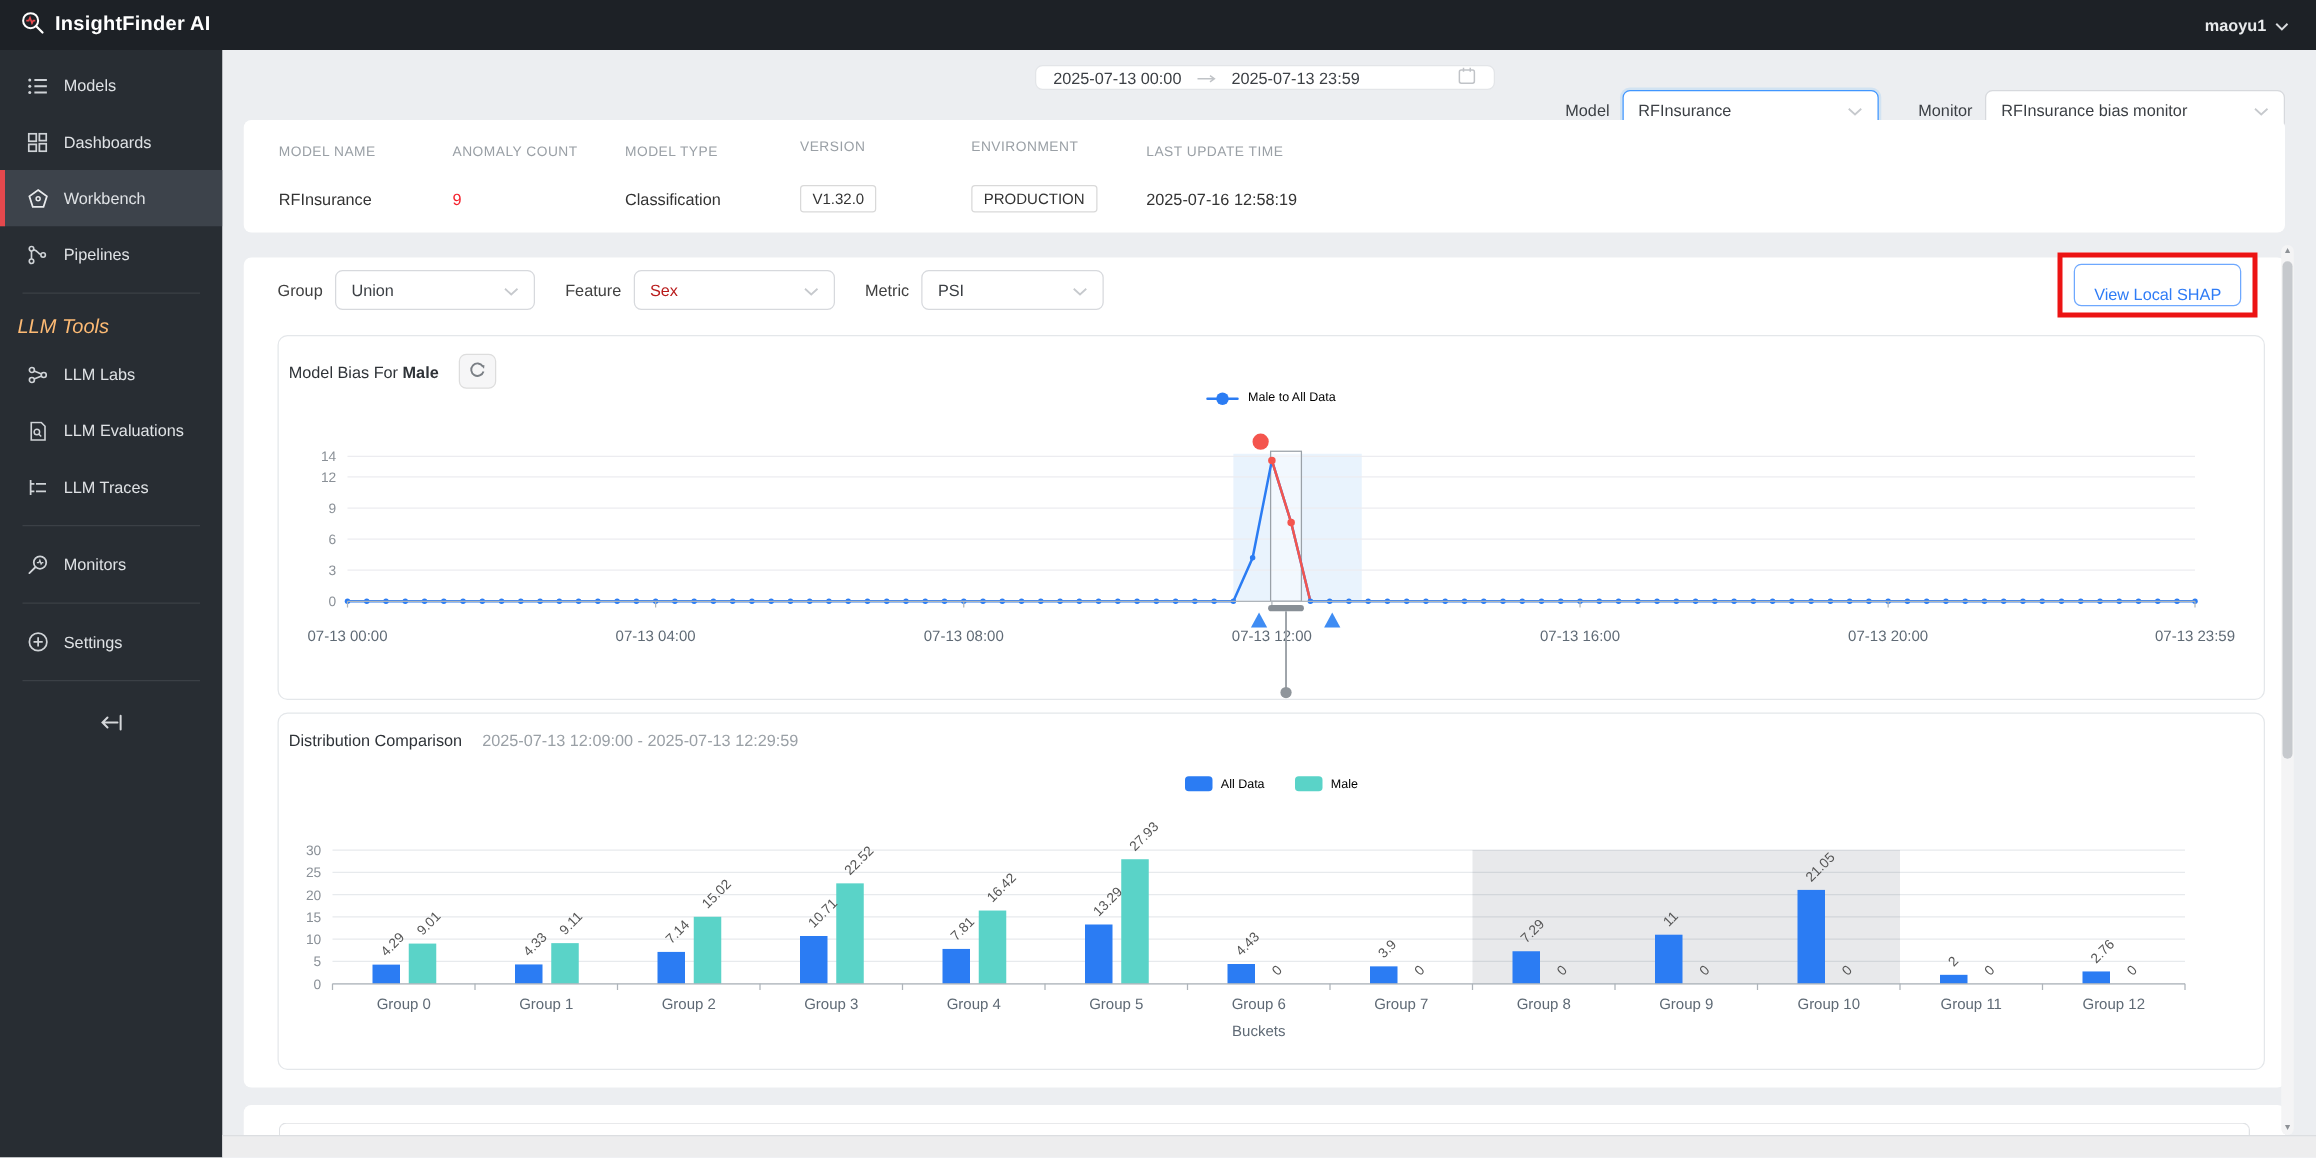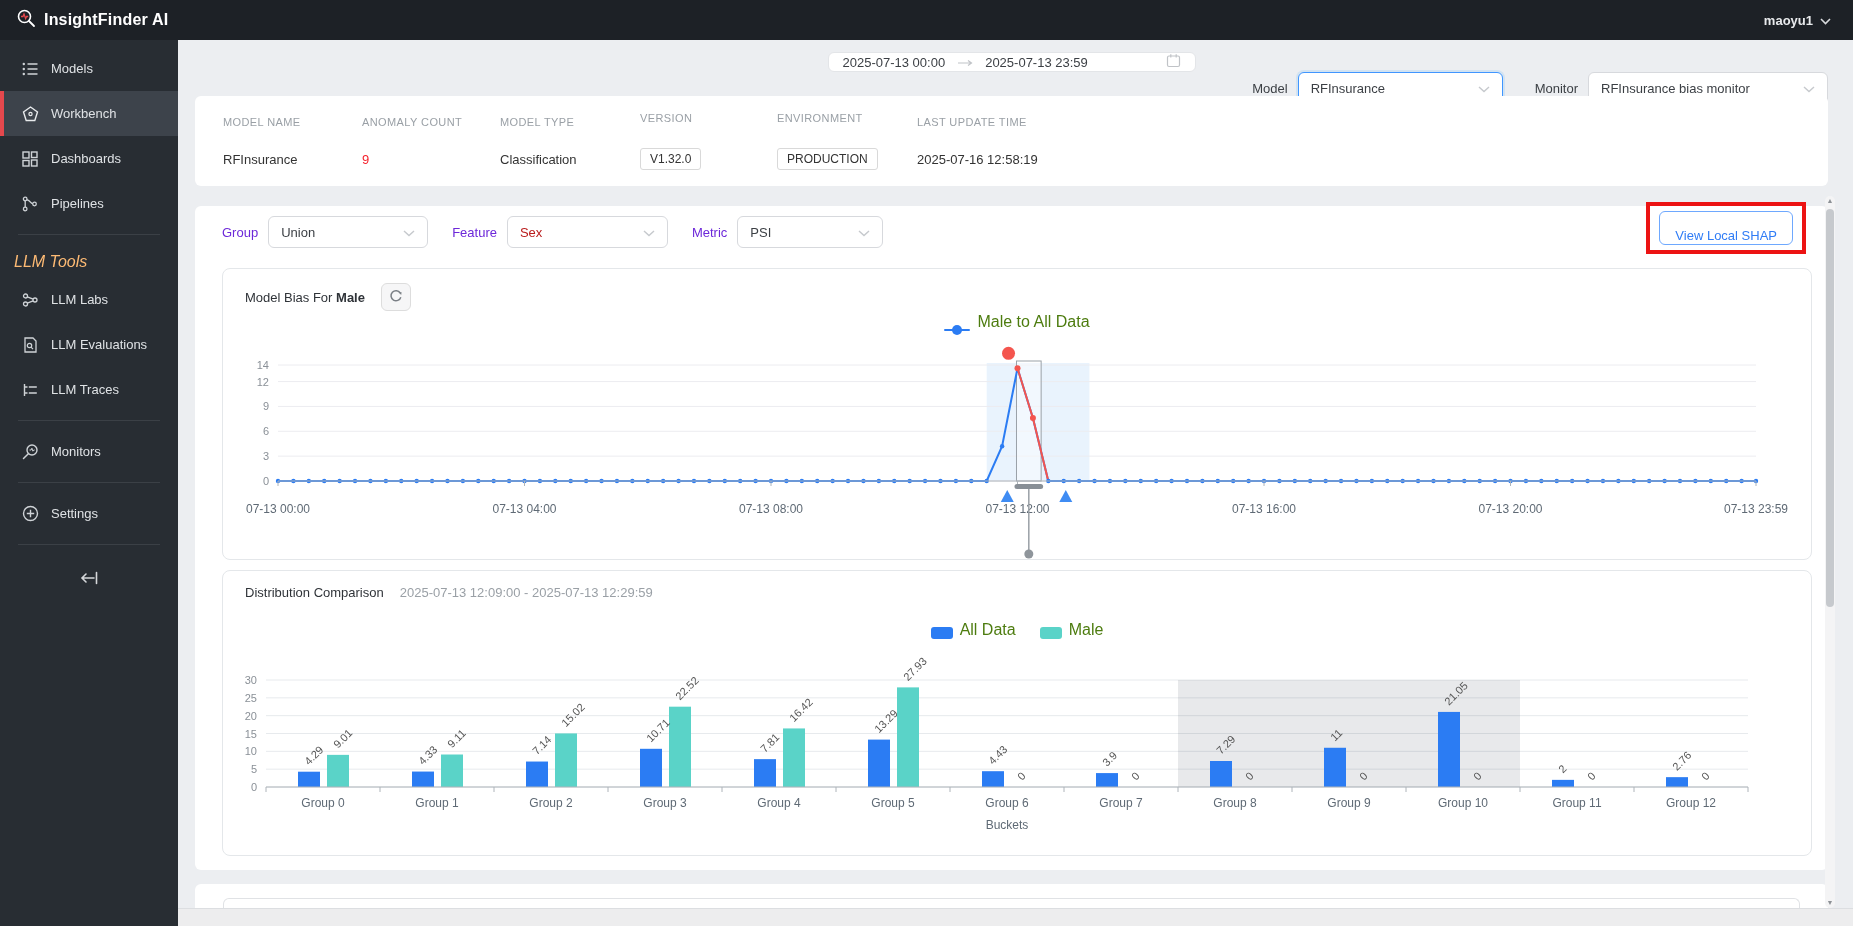--- a/index.html
+++ b/index.html
@@ -45,42 +45,42 @@
   .info-col { display:flex; flex-direction:column; gap:24px; }
   .info-label { font-size:11px; color:#9aa0a6; letter-spacing:.4px; }
   .info-value { font-size:13px; color:#333; }
   .info-value.red { color:#f5222d; }
   .boxed { display:inline-block; border:1px solid #d9d9d9; border-radius:3px; padding:3px 9px; font-size:12px; width:max-content; }
   .w1{width:139px}.w2{width:138px}.w3{width:140px}.w4{width:137px}.w5{width:140px}.w6{width:220px}
 
   
   .panel { position:absolute; left:17px; right:25px; top:166px; height:664px; background:#fff; border-radius:6px; }
   .controls-row { position:relative; height:52px; display:flex; align-items:center; padding:0 22px 0 27px; }
-  .ctl-label { margin-right:10px; color:#6d28d9; }
+  .ctl-label { margin-right:10px; color:#404040; }
   .sel-group { width:160px; margin-right:24px; }
   .sel-feature { width:161px; margin-right:24px; }
   .sel-feature .sel-text { color:#b91c1c; }
   .sel-metric { width:146px; }
   .shap-wrap { margin-left:auto; border:4px solid #ec1313; padding:5px 9px; position:relative; top:-4px; background:#fff; }
   .shap-btn { height:28px; padding:16px 15px; background:#fff; border:1px solid #6ea8fe; border-radius:6px;
               color:#2f7cf6; font-size:13px; cursor:pointer; font-family:"Liberation Sans",sans-serif; }
 
   .card { position:absolute; left:27px; width:1590px; background:#fff; border:1px solid #e4e7ea; border-radius:8px; }
   .bias-card { top:62px; height:292px; }
   .dist-card { top:364px; height:286px; }
-  .card-title-row { position:absolute; left:22px; top:14px; display:flex; align-items:center; gap:16px; }
+  .card-title-row { position:absolute; left:8px; top:14px; display:flex; align-items:center; gap:16px; }
   .card-title { font-size:13px; color:#2f3338; }
   .card-title b { font-weight:bold; }
   .refresh-btn { width:30px; height:28px; background:#f6f6f7; border:1px solid #ddd; border-radius:6px;
                  display:flex; align-items:center; justify-content:center; cursor:pointer; }
   .range-text { color:#9aa0a6; font-size:13px; }
   .legend-row { position:absolute; left:0; right:0; display:flex; justify-content:center; align-items:center; gap:24px; }
   .bias-legend { top:44px; }
   .dist-legend { top:50px; }
-  .legend-item { display:flex; align-items:flex-end; gap:7px; color:#4d7c0f; font-size:16px; cursor:pointer; }
+  .legend-item { display:flex; align-items:center; gap:7px; color:#000000; font-size:10px; cursor:pointer; }
   .lg-line { position:relative; width:26px; height:2px; background:#2b7cf3; border-radius:1px; }
   .lg-line .lg-dot { position:absolute; left:8px; top:-4px; width:10px; height:10px; border-radius:50%; background:#2b7cf3; }
   .lg-swatch { width:22px; height:12px; border-radius:3px; display:inline-block; }
   .chart-svg { position:absolute; left:0; top:0; }
 
   
   .panel-peek { position:absolute; left:17px; right:25px; top:844px; height:24px; background:#fff; border-radius:6px 6px 0 0; }
   .panel-peek .inner { position:absolute; left:28px; right:28px; top:14px; height:10px; background:#fff;
                        border:1px solid #e0e2e5; border-bottom:none; border-radius:6px 6px 0 0; }
   .bottom-strip { position:absolute; left:0; right:0; top:868px; height:18px; background:#ededee; border-top:1px solid #dcdee1; }
@@ -124,39 +124,39 @@
       <span class="nav-ic">
           <svg width="17" height="16" viewBox="0 0 17 16">
             <circle cx="1.8" cy="3" r="1.2" fill="#cfd3d7"></circle>
             <circle cx="1.8" cy="8" r="1.2" fill="#cfd3d7"></circle>
             <circle cx="1.8" cy="13" r="1.2" fill="#cfd3d7"></circle>
             <path d="M5.5 3h10M5.5 8h10M5.5 13h10" stroke="#cfd3d7" stroke-width="1.5"></path>
           </svg>
         </span>
       <span class="nav-label">Models</span>
     </div>
-    <div class="nav-item active">
-      <span class="nav-ic">
-          <svg width="17" height="16" viewBox="0 0 17 16">
-            <polygon points="8.5,1 15.5,6 12.8,14.5 4.2,14.5 1.5,6" fill="none" stroke="#e8eaec" stroke-width="1.4"></polygon>
-            <circle cx="8.5" cy="8" r="1.6" fill="none" stroke="#e8eaec" stroke-width="1.2"></circle>
-          </svg>
-        </span>
-      <span class="nav-label">Workbench</span>
-    </div>
     <div class="nav-item">
       <span class="nav-ic">
           <svg width="16" height="16" viewBox="0 0 16 16">
             <rect x="1" y="1" width="6" height="6" fill="none" stroke="#cfd3d7" stroke-width="1.4"></rect>
             <rect x="9.5" y="1" width="5.5" height="5.5" fill="none" stroke="#cfd3d7" stroke-width="1.4"></rect>
             <rect x="1" y="9.5" width="6" height="5.5" fill="none" stroke="#cfd3d7" stroke-width="1.4"></rect>
             <rect x="9.5" y="9" width="5.5" height="6" fill="none" stroke="#cfd3d7" stroke-width="1.4"></rect>
           </svg>
         </span>
       <span class="nav-label">Dashboards</span>
+    </div>
+    <div class="nav-item active">
+      <span class="nav-ic">
+          <svg width="17" height="16" viewBox="0 0 17 16">
+            <polygon points="8.5,1 15.5,6 12.8,14.5 4.2,14.5 1.5,6" fill="none" stroke="#e8eaec" stroke-width="1.4"></polygon>
+            <circle cx="8.5" cy="8" r="1.6" fill="none" stroke="#e8eaec" stroke-width="1.2"></circle>
+          </svg>
+        </span>
+      <span class="nav-label">Workbench</span>
     </div>
     <div class="nav-item">
       <span class="nav-ic">
           <svg width="16" height="16" viewBox="0 0 16 16">
             <circle cx="3.2" cy="3" r="1.8" fill="none" stroke="#cfd3d7" stroke-width="1.3"></circle>
             <circle cx="3.2" cy="13" r="1.8" fill="none" stroke="#cfd3d7" stroke-width="1.3"></circle>
             <circle cx="12.5" cy="8" r="1.8" fill="none" stroke="#cfd3d7" stroke-width="1.3"></circle>
             <path d="M3.2 4.8 v6.4 M4.8 3.6 C9 5 8 7 10.7 7.6" fill="none" stroke="#cfd3d7" stroke-width="1.3"></path>
           </svg>
         </span>

